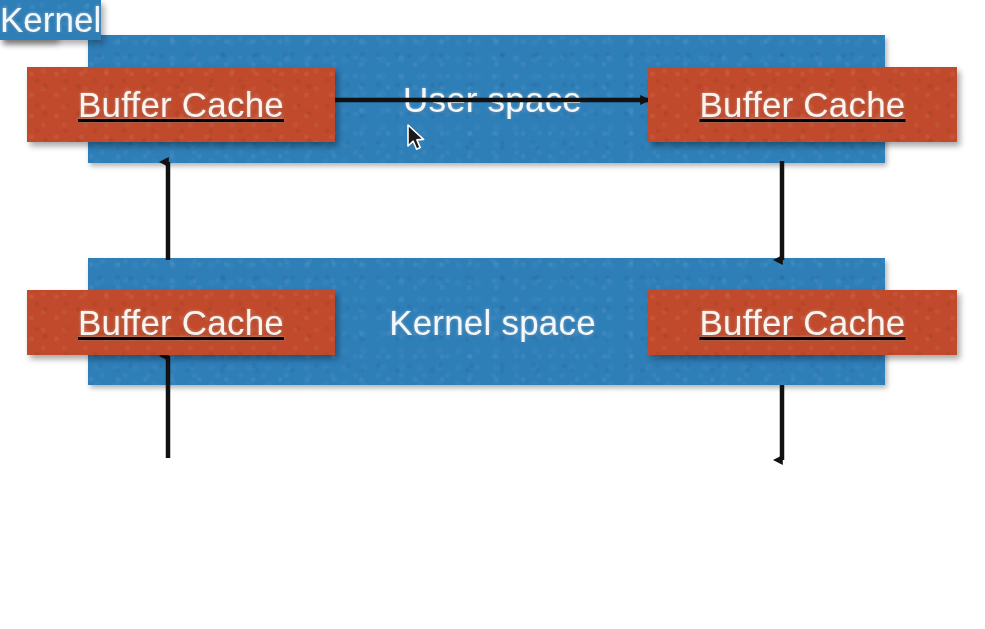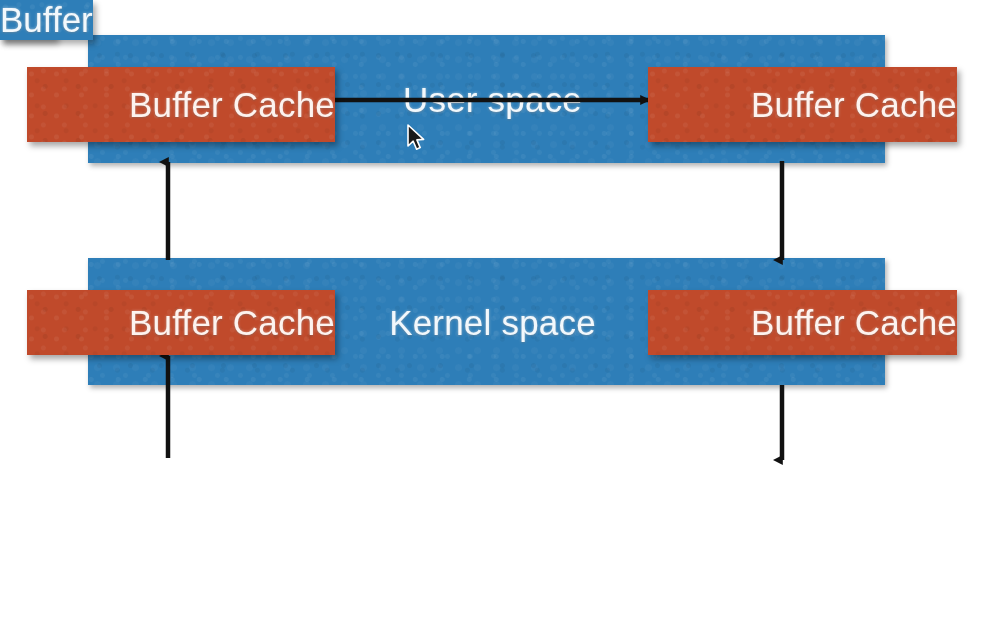--- a/index.html
+++ b/index.html
@@ -52,21 +52,22 @@
     background-color: #C04A2B;
     background-image:
       radial-gradient(circle at 18% 33%, rgba(255,255,255,0.06) 0 2px, transparent 3px),
       radial-gradient(circle at 55% 72%, rgba(0,0,0,0.06) 0 2px, transparent 3px),
       radial-gradient(circle at 78% 22%, rgba(255,255,255,0.05) 0 2px, transparent 3px),
       radial-gradient(circle at 35% 55%, rgba(0,0,0,0.04) 0 2px, transparent 3px);
     background-size: 25px 21px, 33px 27px, 21px 18px, 29px 25px;
     box-shadow: 3px 4px 6px rgba(0,0,0,0.35);
     display: flex;
     align-items: center;
-    justify-content: flex-end;
+    justify-content: center;
+    text-decoration: underline;
   }
   .buffer-box .box-label {
     color: #fdf3ef;
     font-size: 35px;
     font-weight: 400;
     letter-spacing: 0.2px;
     text-shadow: 0 0 3px rgba(255,255,255,0.45), 0 1px 2px rgba(0,0,0,0.3);
     white-space: nowrap;
   }
 
@@ -154,20 +155,20 @@
 
   <div class="buffer-box" id="box-kernel-buffer-cache-right" style="left: 648px; top: 290px; width: 309px; height: 65px;">
     <span class="box-label">Buffer Cache</span>
   </div>
 
   <div class="endpoint-box" id="box-file">
     <span class="box-label">File</span>
   </div>
 
   <div class="endpoint-box" id="box-socket">
-    <span class="box-label">Buffer</span>
+    <span class="box-label">Kernel</span>
   </div>
 
   <svg id="mouse-cursor" width="22" height="30" viewBox="0 0 22 30" style="left: 406px; top: 124px;">
     <path d="M 2 1 L 2 22 L 7.2 17.2 L 10.6 25.2 L 14.2 23.6 L 10.9 15.9 L 17.6 15.4 Z" fill="#1a1a1a" stroke="#ffffff" stroke-width="1.6" stroke-linejoin="round"></path>
   </svg>
 
 </div>
 
 </body></html>

